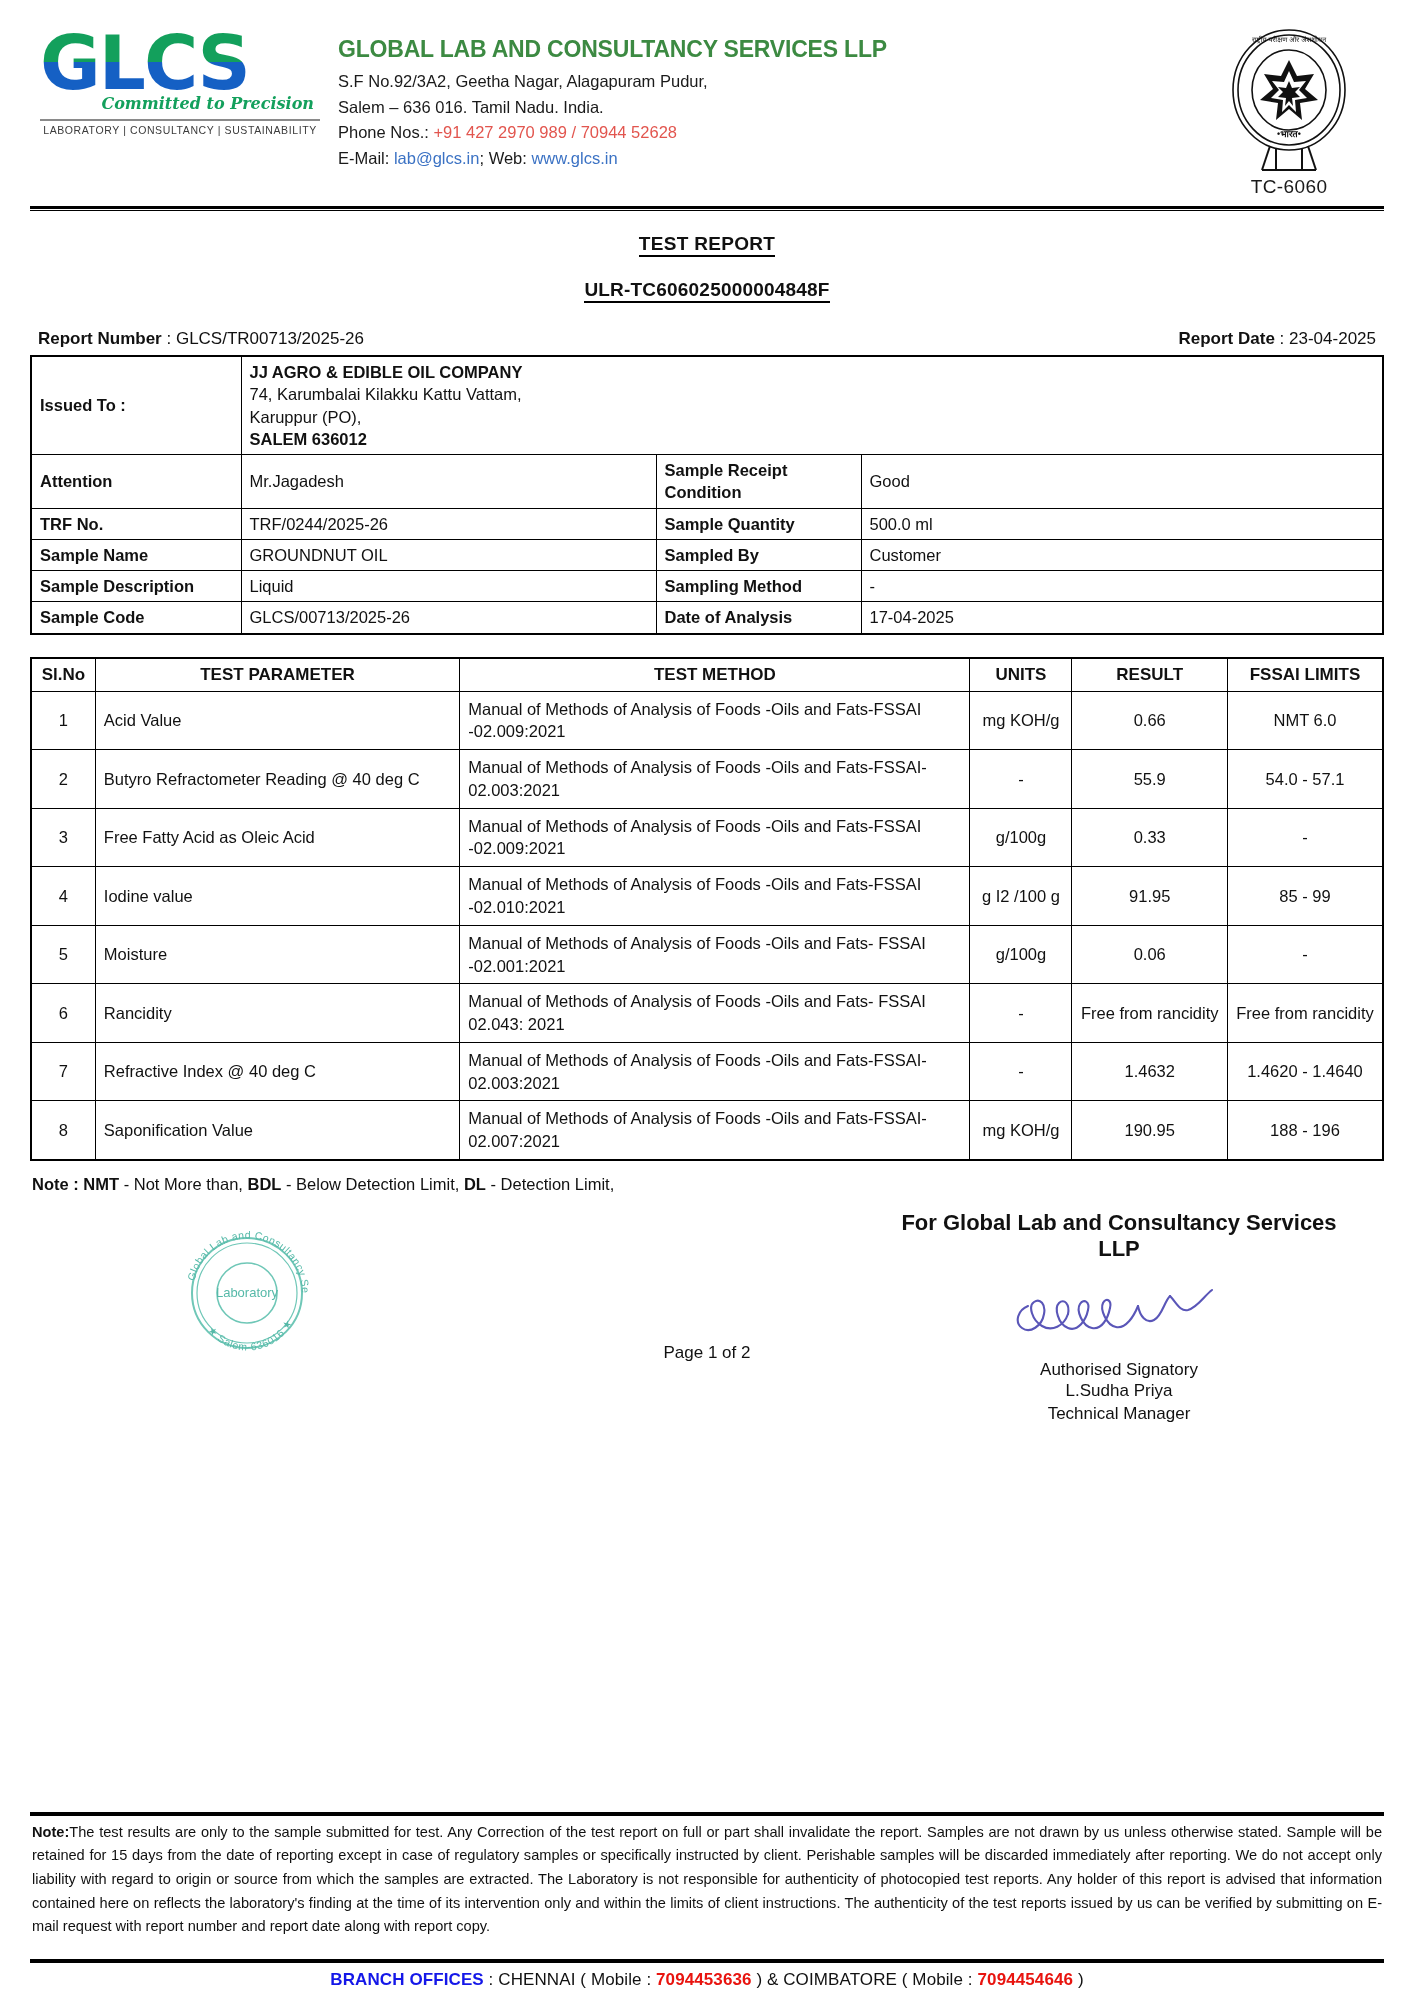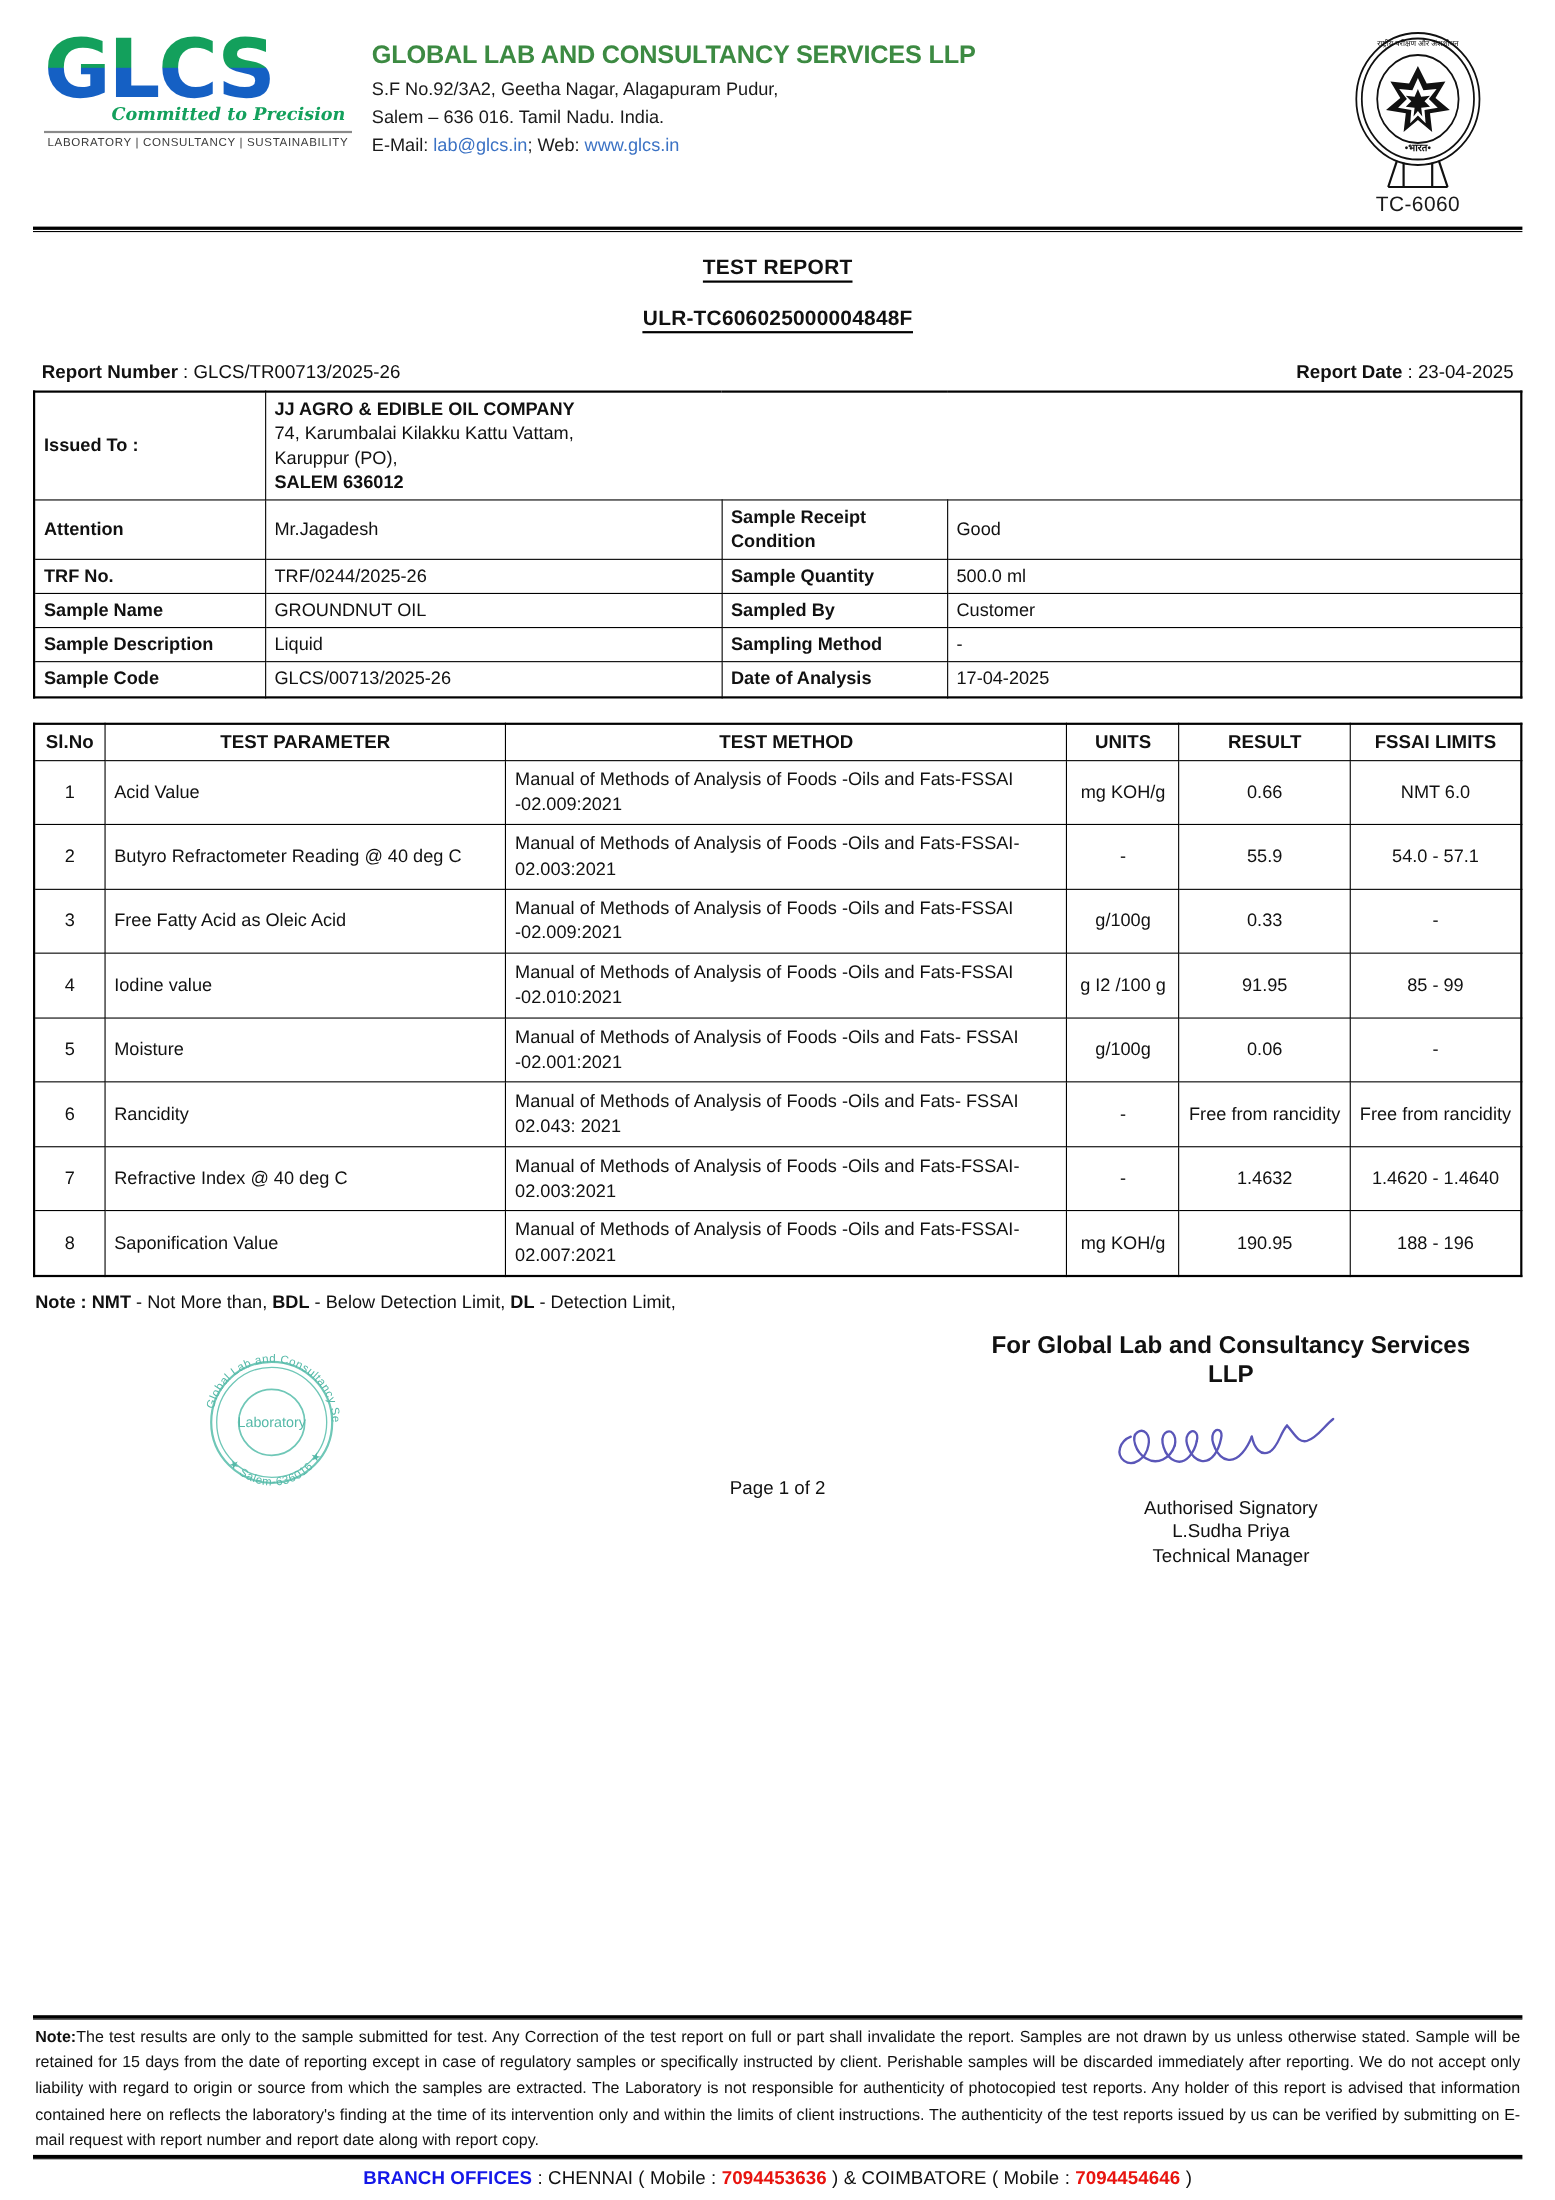--- a/index.html
+++ b/index.html
@@ -209,21 +209,21 @@
   }
   .footer-rule-top {
     border-top: 3px solid #000;
     border-bottom: 1px solid #000;
     height: 4px;
   }
   .footer-note {
     font-size: 14.6px;
     text-align: justify;
     line-height: 1.62;
-    padding: 5px 2px 0 2px;
+    padding: 5px 2px 20px 2px;
   }
   .footer-note b { font-weight: bold; }
   .footer-rule-bot {
     border-top: 3px solid #000;
     border-bottom: 1px solid #000;
     height: 4px;
   }
   .branch {
     text-align: center;
     font-size: 17px;
@@ -244,20 +244,23 @@
       <div class="logo-word">GLCS</div>
       <div class="logo-tag">Committed to Precision</div>
       <div class="logo-rule"></div>
       <div class="logo-sub">LABORATORY | CONSULTANCY | SUSTAINABILITY</div>
     </div>
 
     <div class="org-block">
       <div class="org-name">GLOBAL LAB AND CONSULTANCY SERVICES LLP</div>
       <div class="org-line">S.F No.92/3A2, Geetha Nagar, Alagapuram Pudur,</div>
       <div class="org-line">Salem – 636 016. Tamil Nadu. India.</div>
+      <div class="org-line">
+        <span>Phone Nos.: </span><span class="red">+91 427 2970 989 / 70944 52628</span>
+      </div>
       <div class="org-line">
         <span>E-Mail: </span><span class="blue">lab@glcs.in</span><span>; Web: </span><span class="blue">www.glcs.in</span>
       </div>
     </div>
 
     <div class="seal-block">
       <svg class="seal-svg" width="150" height="150" viewBox="0 0 150 150">
         <g fill="none" stroke="#111" stroke-width="1.6">
           <ellipse cx="75" cy="66" rx="56" ry="60"></ellipse>
           <ellipse cx="75" cy="66" rx="51" ry="55"></ellipse>

